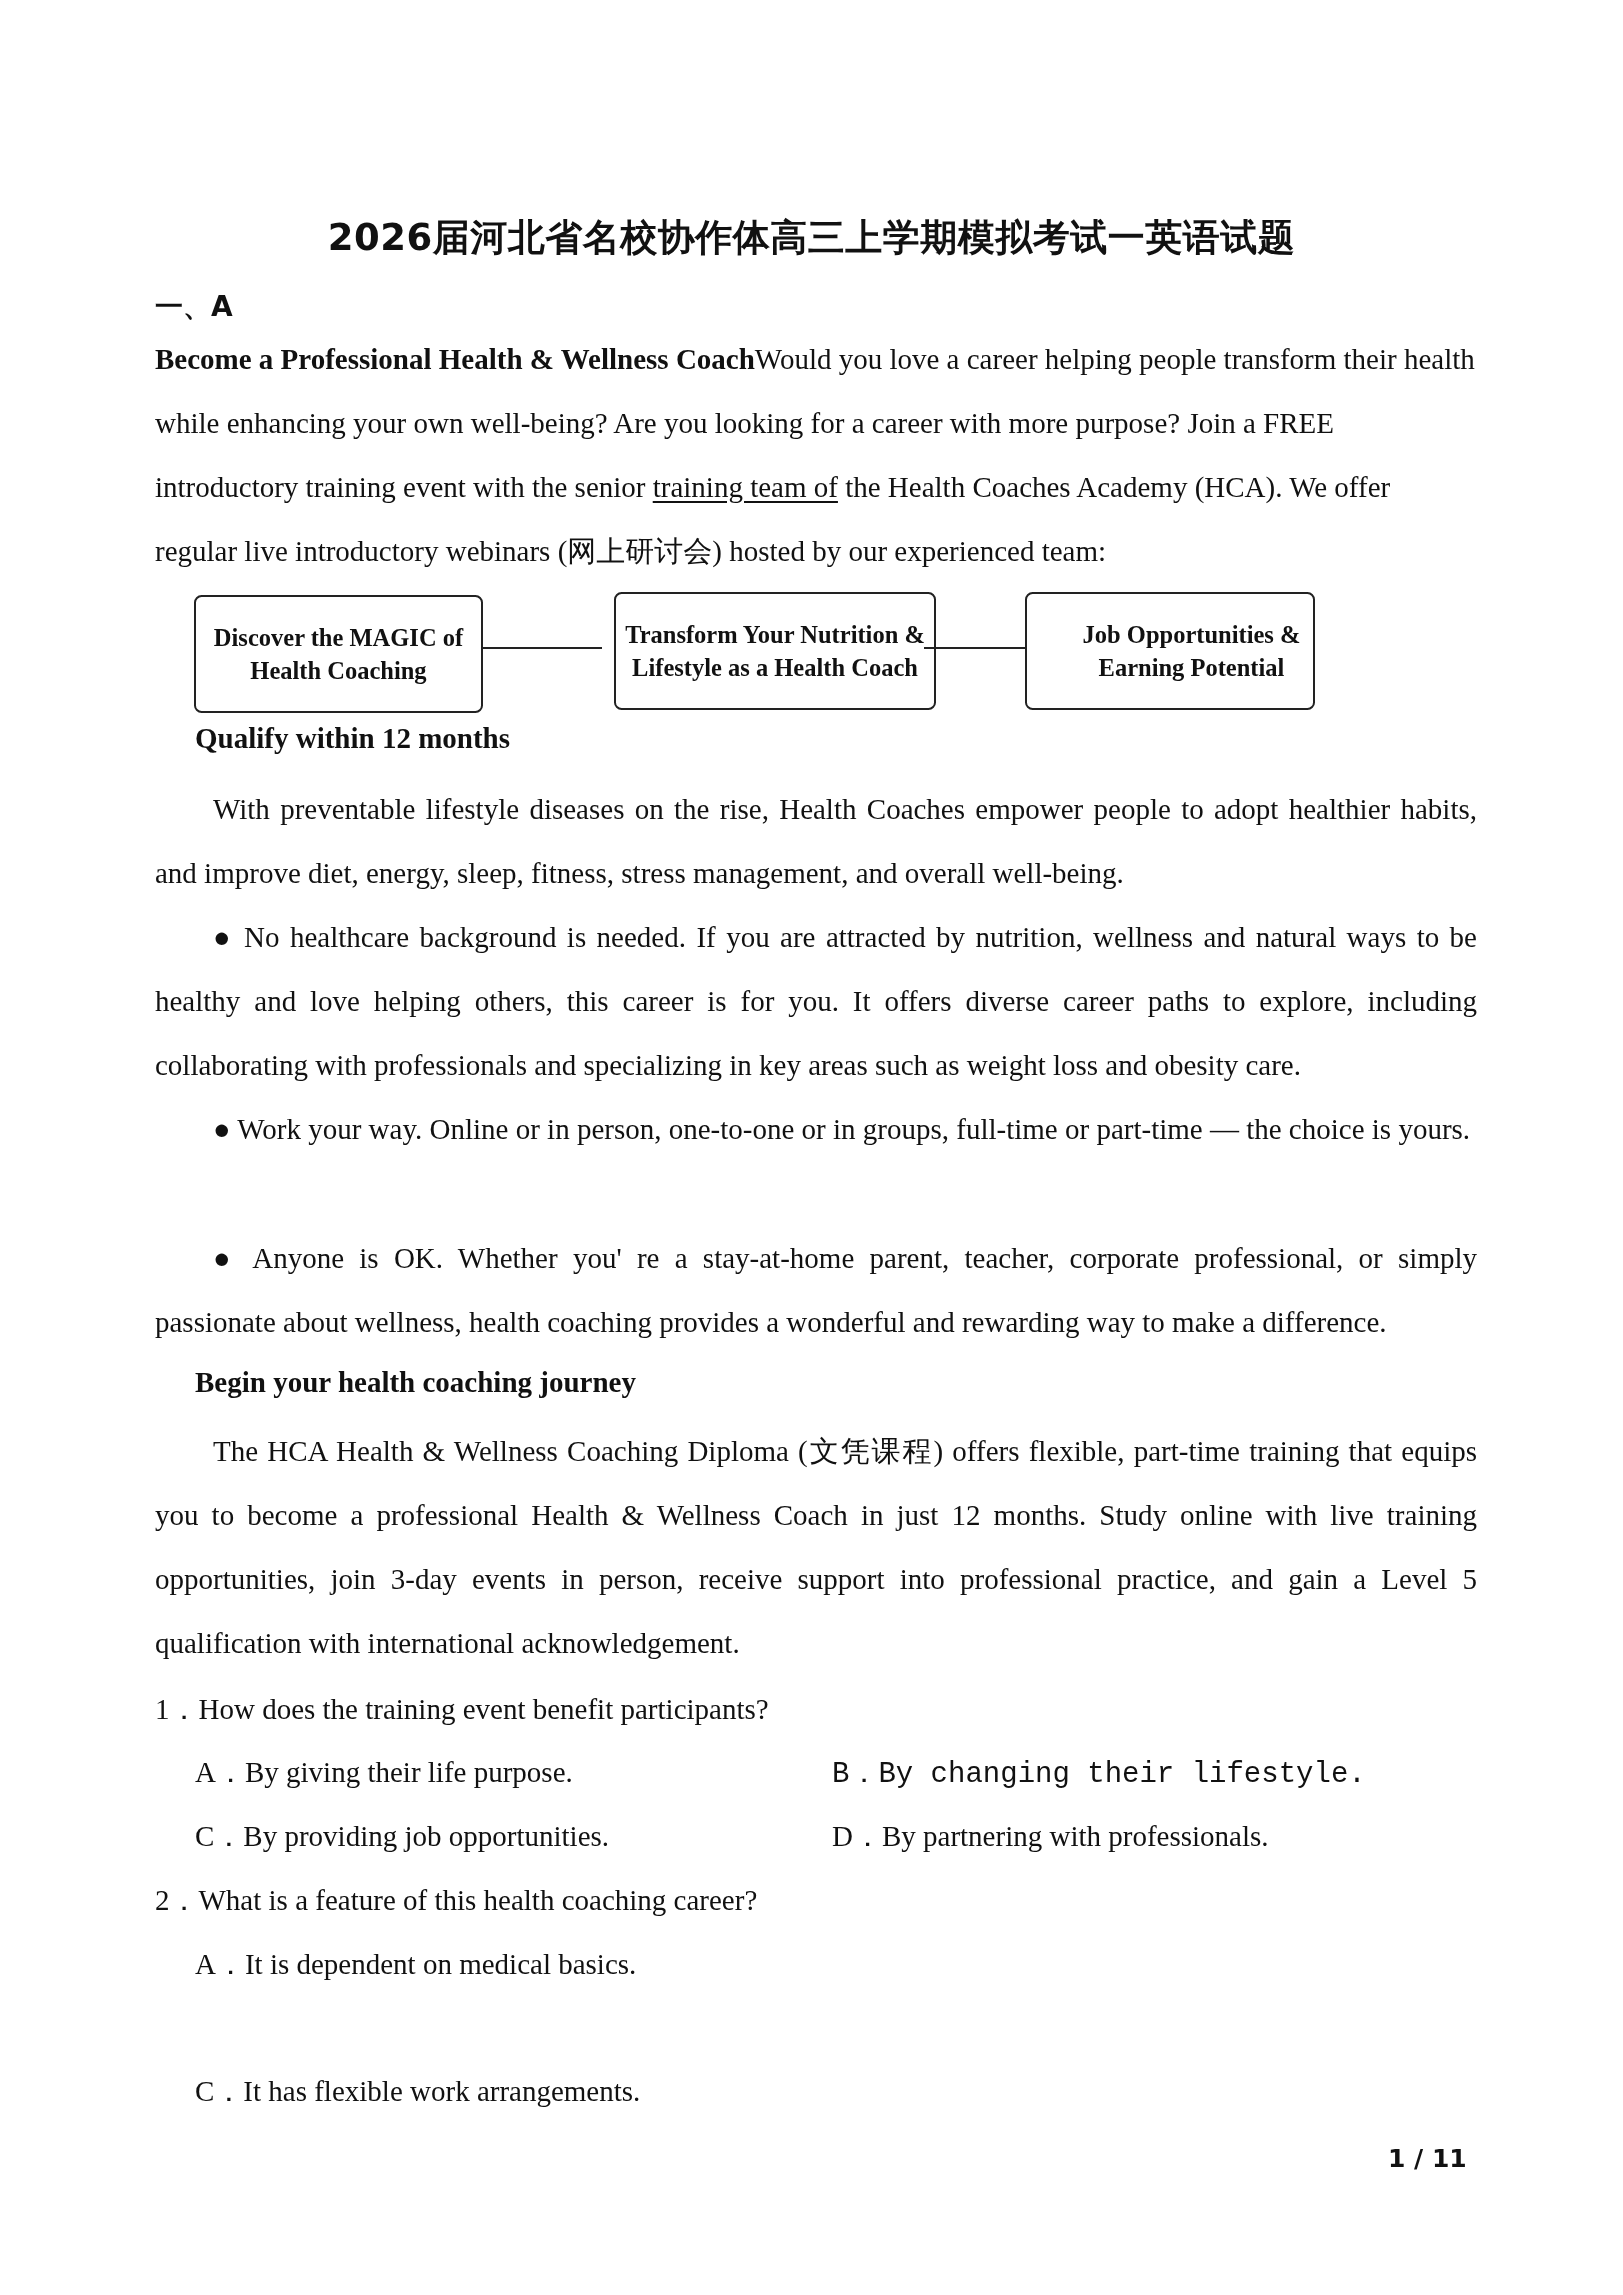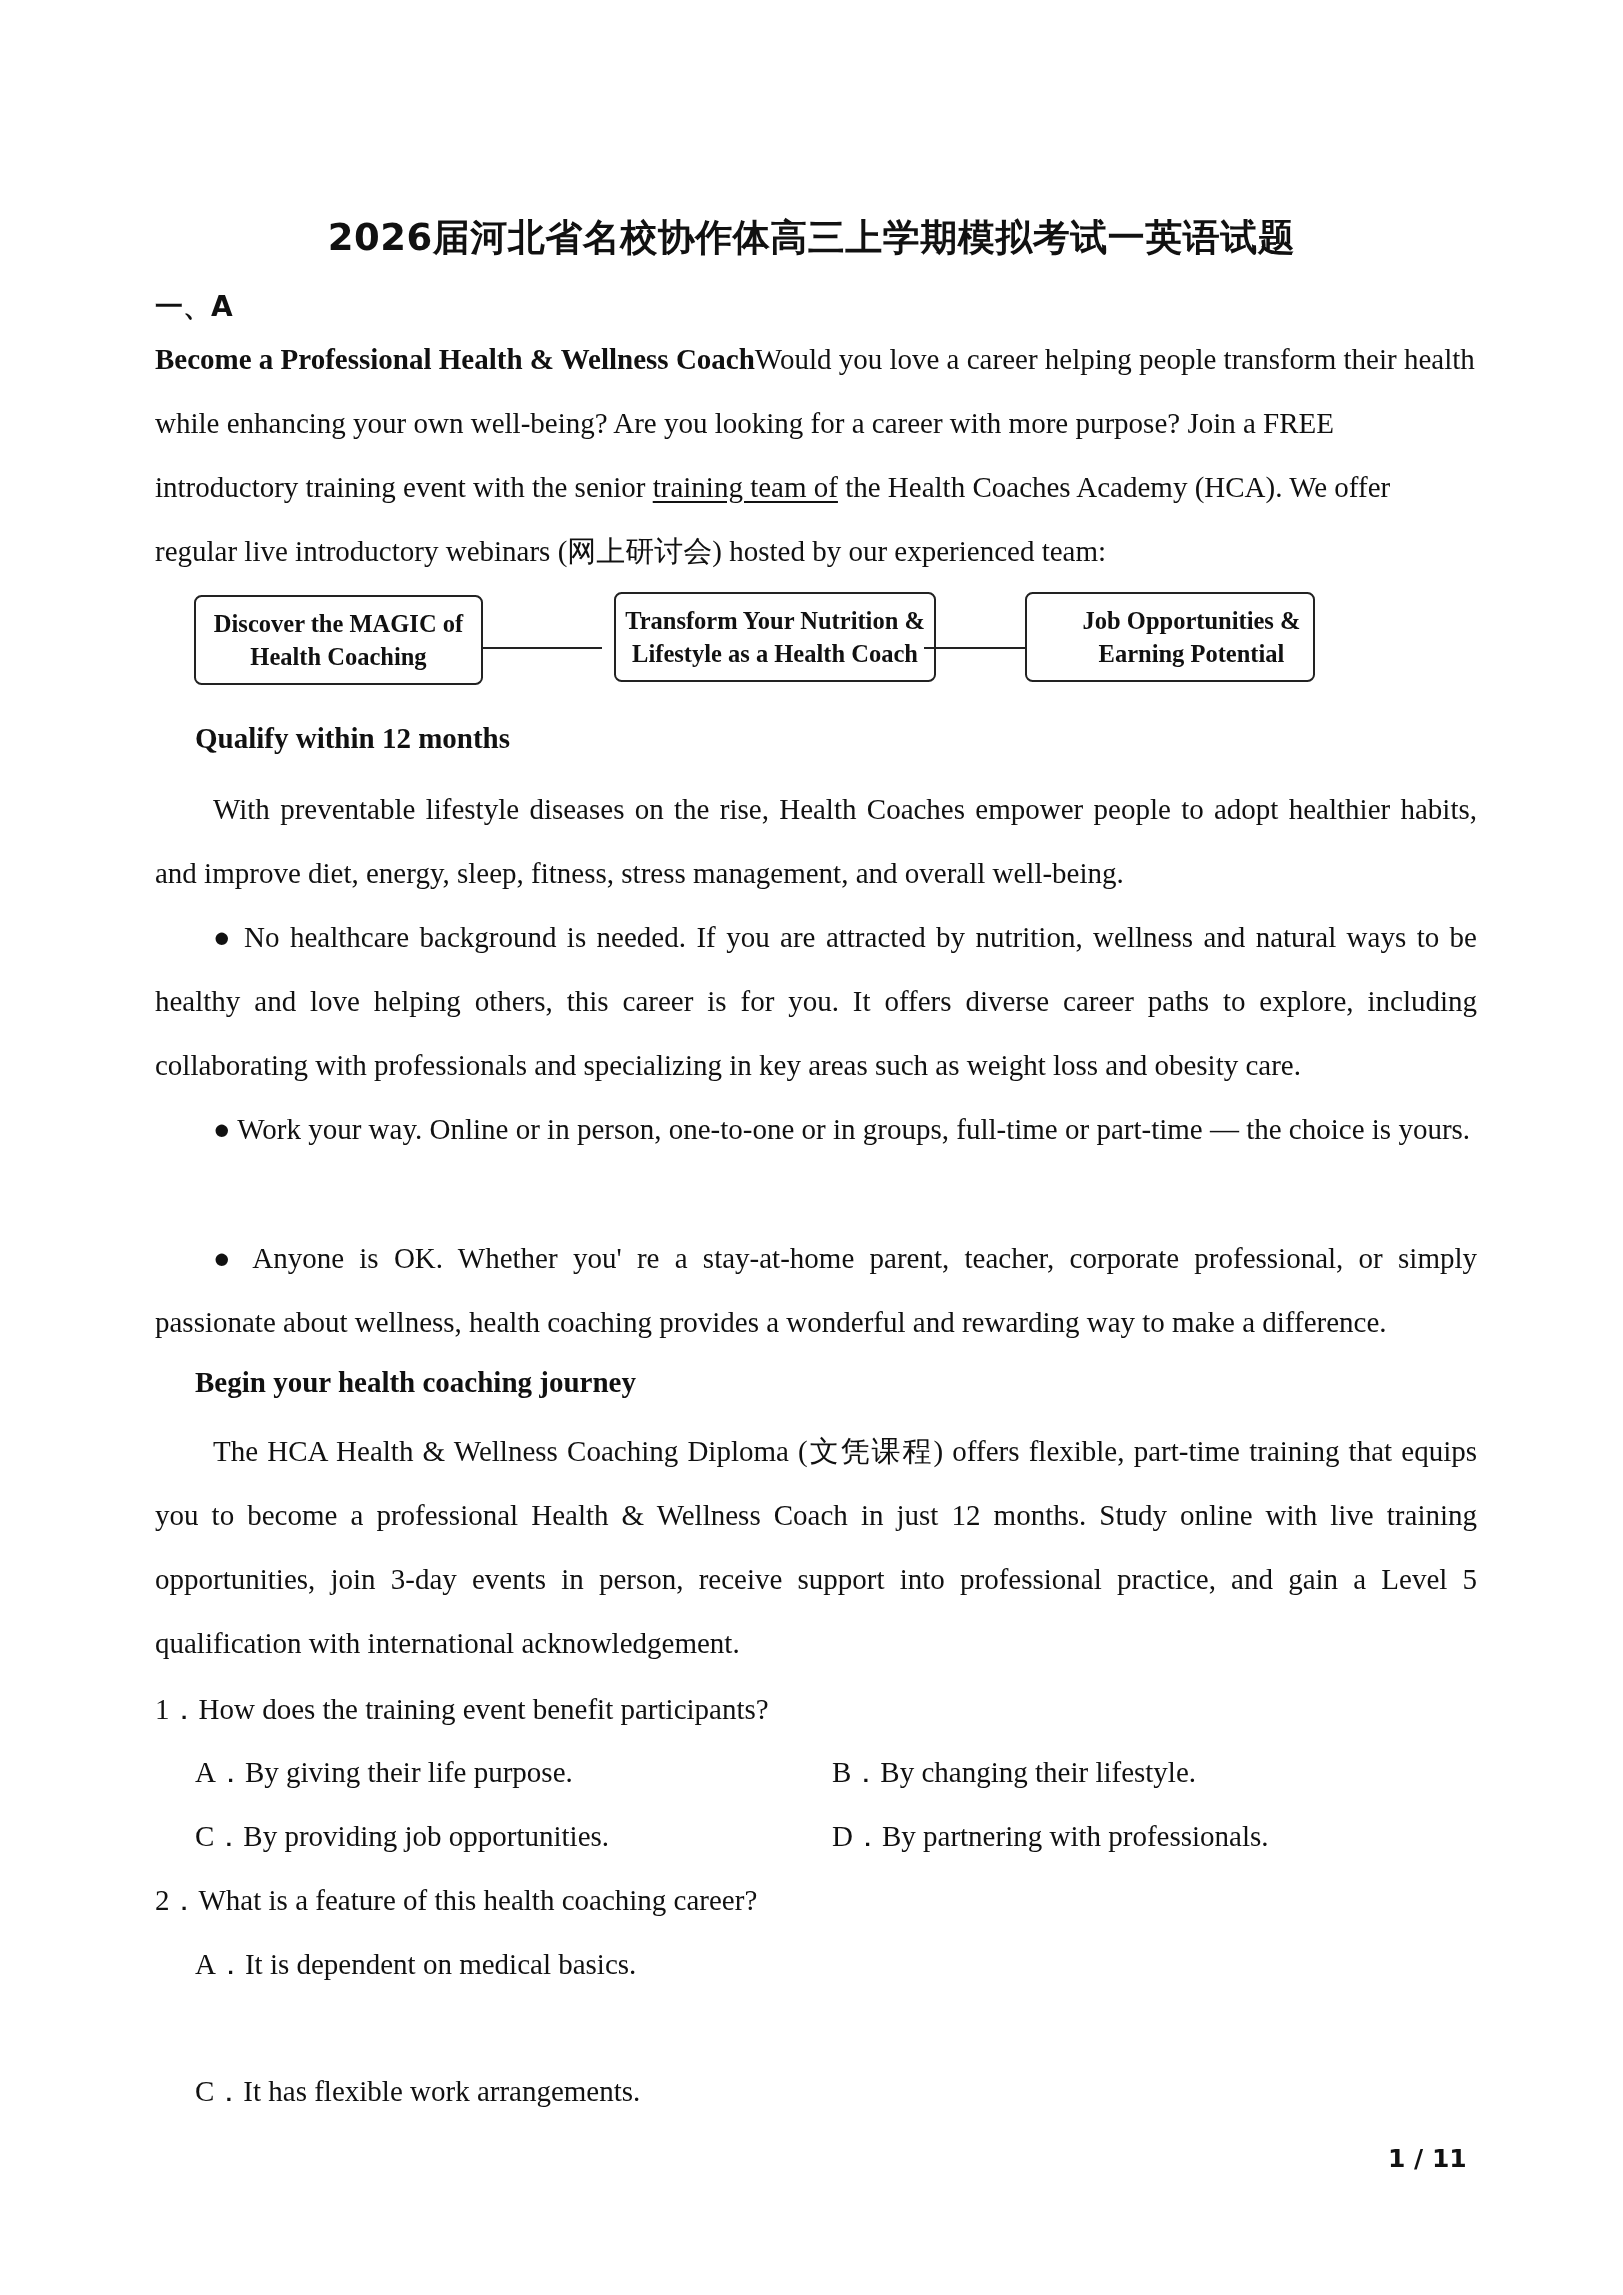--- a/index.html
+++ b/index.html
@@ -9,21 +9,21 @@
   .title { position: absolute; top: 213px; left: 0; width: 1623px; text-align: center;
            font-family: "DejaVu Sans", "Liberation Sans", sans-serif; font-weight: bold;
            font-size: 37px; letter-spacing: 0.5px; }
   .section-label { position: absolute; left: 155px; top: 288px;
            font-family: "DejaVu Sans", "Liberation Sans", sans-serif; font-weight: bold; font-size: 28px; }
   .body { position: absolute; left: 155px; width: 1322px; font-size: 29px; line-height: 64px; }
   .intro { top: 327px; }
   .intro .lead { font-weight: bold; }
   .intro u { text-underline-offset: 4.4px; }
   .diagram { position: absolute; left: 194px; top: 592px; width: 1123px; height: 115px; }
-  .box { position: absolute; top: 0; height: 90px; border: 2.2px solid #222; border-radius: 7.6px;
+  .box { position: absolute; top: 0; height: 118px; border: 2.2px solid #222; border-radius: 7.6px;
          box-sizing: border-box; display: flex; align-items: center; justify-content: center;
          text-align: center; font-family: "Liberation Serif", serif; font-size: 24.5px; line-height: 33px; font-weight: bold; }
   .box1 { left: 0; width: 289px; top: 3.3px; }
   .box2 { left: 420px; width: 322px; }
   .box3 { left: 831px; width: 290px; padding-left: 43px; }
   .connector { position: absolute; height: 2.2px; background: #222; top: 55px; }
   .c1 { left: 289px; width: 119px; }
   .c2 { left: 730px; width: 101px; }
   .para { position: absolute; left: 155px; width: 1322px; font-size: 29px; line-height: 64px;
           text-align: justify; }
@@ -70,21 +70,21 @@
   <div class="para indent" style="top:1097px;">● Work your way. Online or in person, one-to-one or in groups, full-time or part-time — the choice is yours.</div>
 
   <div class="para indent" style="top:1226px;">● Anyone is OK. Whether you' re a stay-at-home parent, teacher, corporate professional, or simply passionate about wellness, health coaching provides a wonderful and rewarding way to make a difference.</div>
 
   <div class="subhead" style="top:1366px;">Begin your health coaching journey</div>
 
   <div class="para indent" style="top:1419px;">The HCA Health &amp; Wellness Coaching Diploma (文凭课程) offers flexible, part-time training that equips you to become a professional Health &amp; Wellness Coach in just 12 months. Study online with live training opportunities, join 3-day events in person, receive support into professional practice, and gain a Level 5 qualification with international acknowledgement.</div>
 
   <div class="question" style="top:1690px;">1．How does the training event benefit participants?</div>
   <div class="option" style="top:1753px; left:195px;">A．By giving their life purpose.</div>
-  <div class="option" style="top:1753px; left:832px;">B．By changing their lifestyle.</div>
+  <div class="option" style="top:1753px; left:832px;font-family:Liberation Mono, monospace;">B．By changing their lifestyle.</div>
   <div class="option" style="top:1817px; left:195px;">C．By providing job opportunities.</div>
   <div class="option" style="top:1817px; left:832px;">D．By partnering with professionals.</div>
 
   <div class="question" style="top:1881px;">2．What is a feature of this health coaching career?</div>
   <div class="option" style="top:1945px; left:195px;">A．It is dependent on medical basics.</div>
   <div class="option" style="top:2072px; left:195px;">C．It has flexible work arrangements.</div>
 
   <div class="pagenum">1 / 11</div>
 </div>
 

